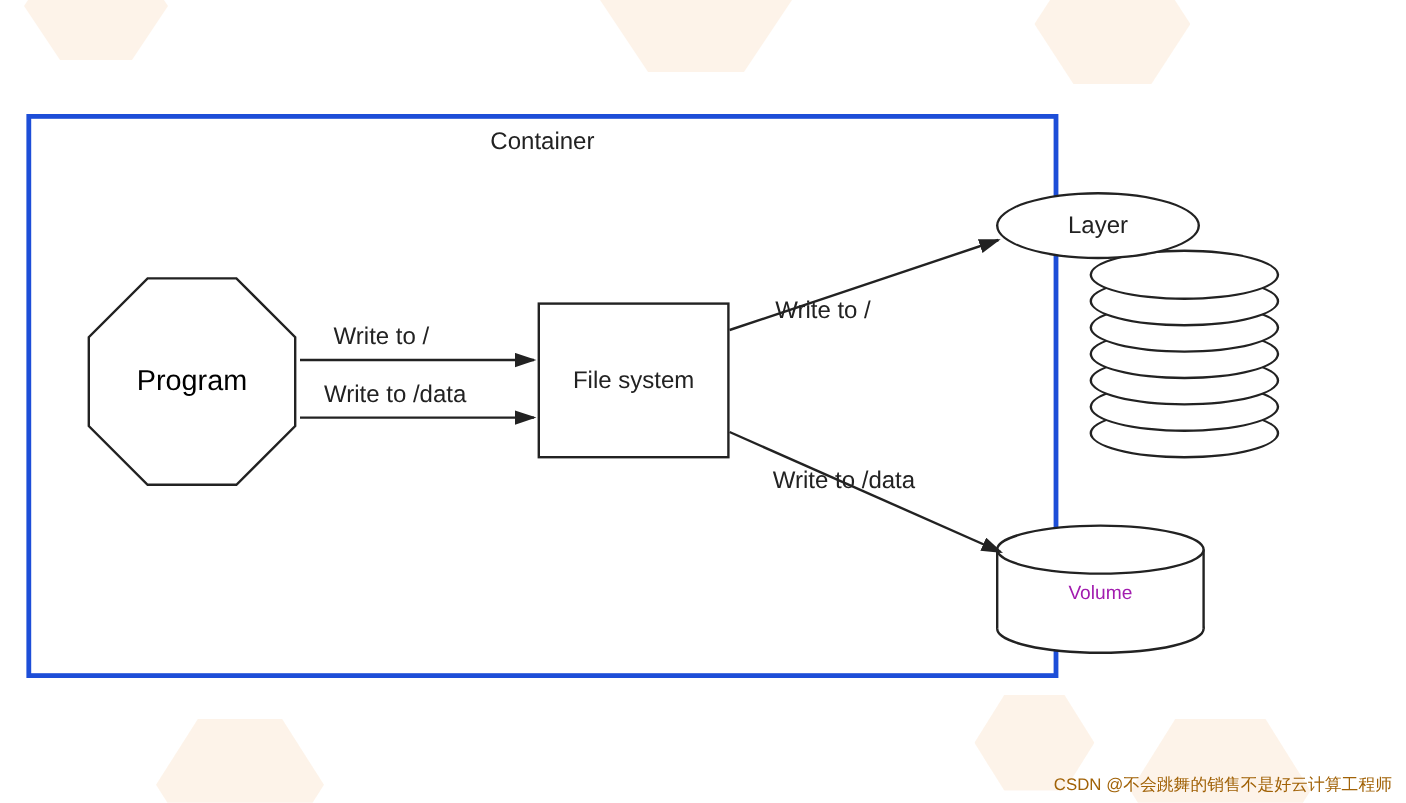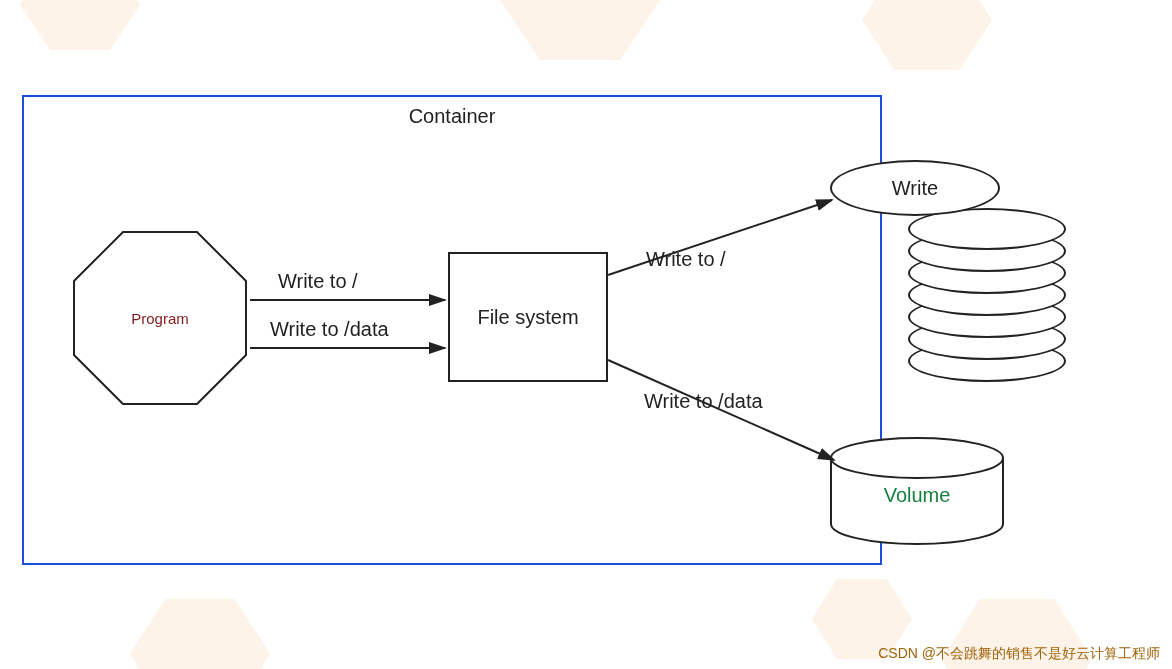--- a/index.html
+++ b/index.html
@@ -21,21 +21,21 @@
     .hex4 { bottom: -40px; left: 130px; width: 140px; height: 110px; clip-path: polygon(25% 0%, 75% 0%, 100% 50%, 75% 100%, 25% 100%, 0% 50%); opacity: 0.9; }
     .hex5 { bottom: -50px; right: 80px; width: 150px; height: 120px; clip-path: polygon(25% 0%, 75% 0%, 100% 50%, 75% 100%, 25% 100%, 0% 50%); opacity: 0.9; }
     .hex6 { bottom: 10px; right: 260px; width: 100px; height: 80px; clip-path: polygon(25% 0%, 75% 0%, 100% 50%, 75% 100%, 25% 100%, 0% 50%); opacity: 0.9; }
 
     .container-box {
       position: absolute;
       left: 22px;
       top: 95px;
       width: 860px;
       height: 470px;
-      border: 2px solid #1d4ed8;
+      border: 4px solid #1d4ed8;
       background: transparent;
     }
     .container-label {
       position: absolute;
       left: 50%;
       top: 8px;
       transform: translateX(-50%);
       font-size: 20px;
       color: #222;
     }
@@ -44,21 +44,21 @@
       position: absolute;
       left: 70px;
       top: 228px;
       width: 180px;
       height: 180px;
       display: flex;
       align-items: center;
       justify-content: center;
     }
     .octagon svg { position: absolute; top: 0; left: 0; }
-    .octagon-label { font-size: 15px; color: #7f1d1d; z-index: 2; }
+    .octagon-label { font-size: 24px; color: #000000; z-index: 2; }
 
     .filesystem-box {
       position: absolute;
       left: 448px;
       top: 252px;
       width: 160px;
       height: 130px;
       border: 2px solid #222;
       display: flex;
       align-items: center;
@@ -105,22 +105,22 @@
       position: absolute;
       left: 828px;
       top: 436px;
       width: 178px;
       height: 110px;
     }
     .volume-cyl-label {
       position: absolute;
       left: 50%; top: 54%;
       transform: translate(-50%, -50%);
-      font-size: 20px;
-      color: #15803d;
+      font-size: 16px;
+      color: #a21caf;
       z-index: 2;
     }
 
     .edge-label {
       position: absolute;
       font-size: 20px;
       color: #222;
       text-align: center;
     }
     .lbl-write1 { left: 278px; top: 270px; }
@@ -162,21 +162,21 @@
     <polygon points="53,4 127,4 176,53 176,127 127,176 53,176 4,127 4,53" fill="none" stroke="#222" stroke-width="2"></polygon>
   </svg>
   <span class="octagon-label">Program</span>
 </div>
 
 <div class="filesystem-box">
   <span>File system</span>
 </div>
 
 <div class="layer-ellipse">
-  <span>Write</span>
+  <span>Layer</span>
 </div>
 
 <div class="layer-stack">
   <div class="disk" style="top:130px;"></div>
   <div class="disk" style="top:108px;"></div>
   <div class="disk" style="top:86px;"></div>
   <div class="disk" style="top:64px;"></div>
   <div class="disk" style="top:42px;"></div>
   <div class="disk" style="top:20px;"></div>
   <div class="disk" style="top:-2px;"></div>

